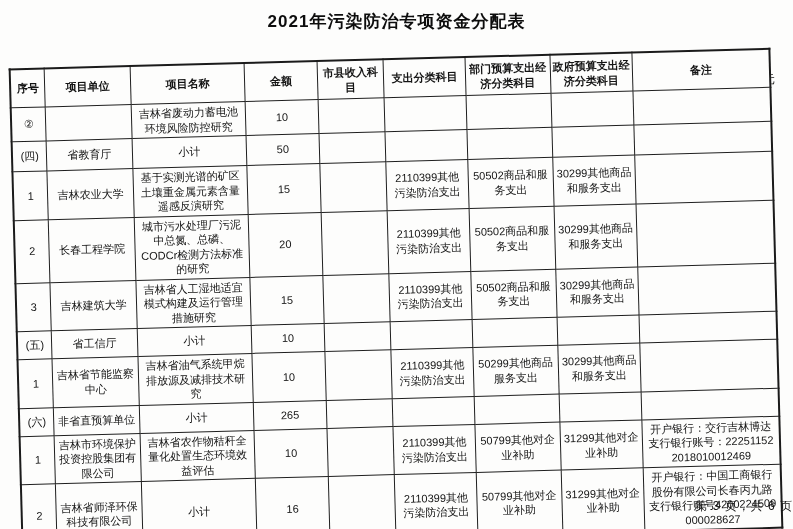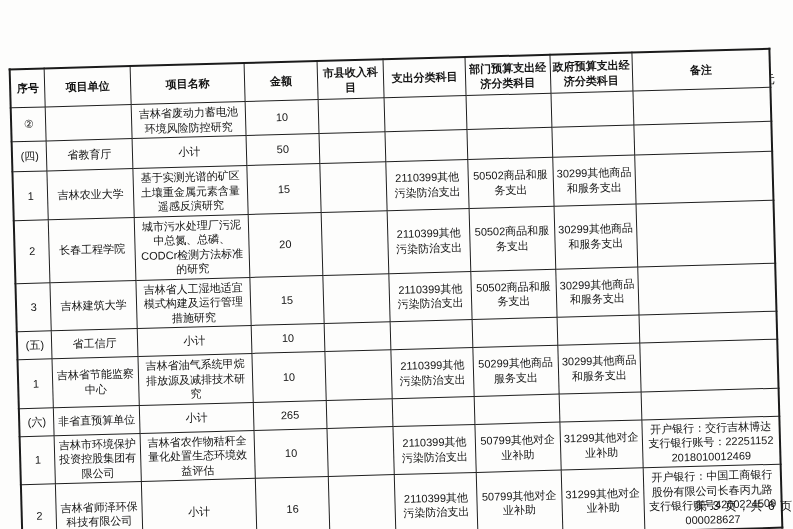--- a/index.html
+++ b/index.html
@@ -85,20 +85,21 @@
     font-size:12px;
     letter-spacing:1px;
     color:#111;
   }
 </style>
 </head>
 <body>
 
 <div class="sheet">
 
+  <div class="doc-title">2021年污染防治专项资金分配表</div>
 
   <div class="unit-label">单位：万元</div>
 
   <div class="table-wrap">
     <table class="alloc">
       <colgroup>
         <col class="c0">
           <col class="c1">
           <col class="c2">
           <col class="c3">

